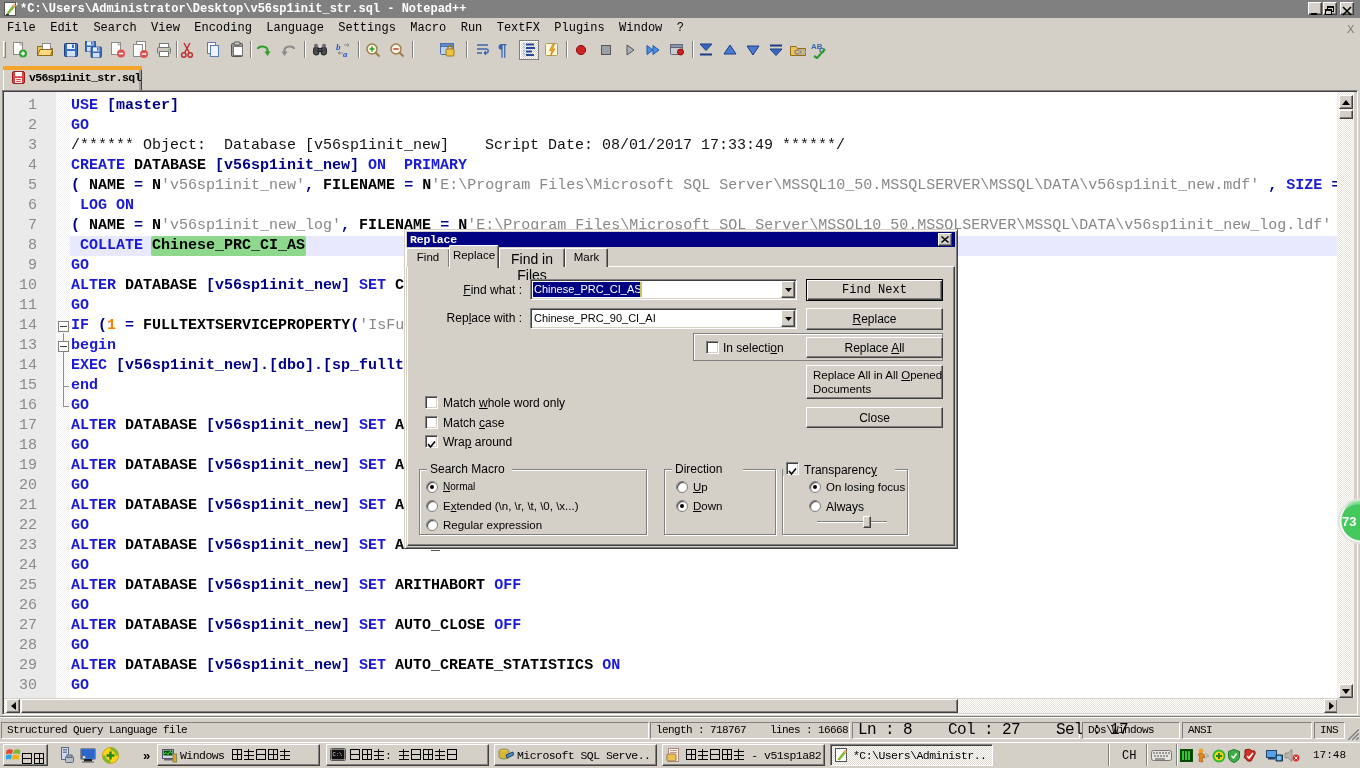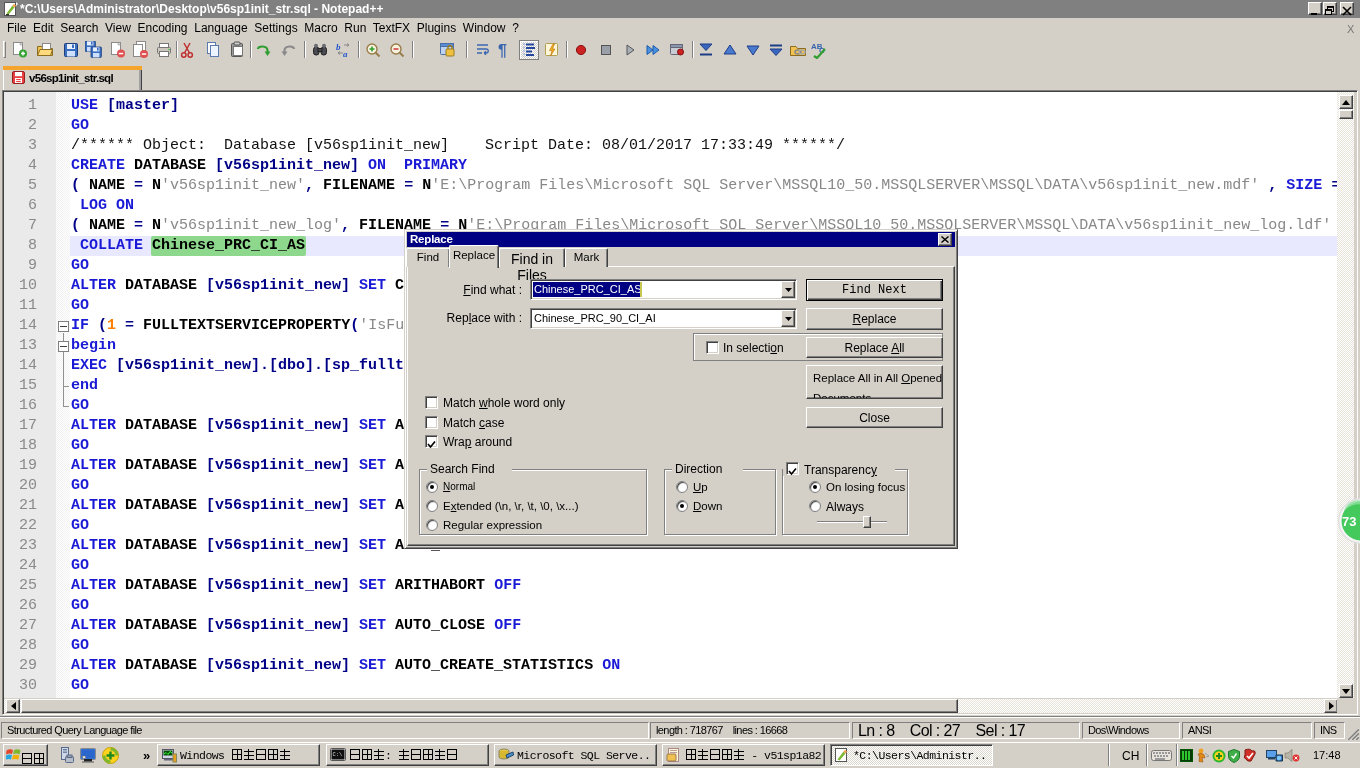--- a/index.html
+++ b/index.html
@@ -1,17 +1,17 @@
 <!DOCTYPE html>
 <html><head><meta charset="utf-8"><style>
 *{margin:0;padding:0;box-sizing:border-box}
 html,body{width:1360px;height:768px;overflow:hidden}
 body{font-family:"Liberation Sans",sans-serif;background:#d4d0c8;position:relative}
 .abs{position:absolute}
-.mono{font-family:Liberation Sans, sans-serif}
+.mono{font-family:Liberation Mono, monospace}
 
 .raised{border-top:1px solid #ffffff;border-left:1px solid #ffffff;border-right:1px solid #404040;border-bottom:1px solid #404040;box-shadow:inset -1px -1px 0 #808080}
 .panel{border-top:1px solid #808080;border-left:1px solid #808080;border-right:1px solid #ffffff;border-bottom:1px solid #ffffff}
 
 .row{position:absolute;height:20px;line-height:20px;white-space:pre;font-family:"Liberation Mono",monospace;font-size:15px;font-weight:bold;color:#000}
 .ln{position:absolute;height:20px;line-height:20px;text-align:right;font-family:"Liberation Mono",monospace;font-size:15px;color:#8a8a8a}
 .k{color:#1a1ad6}.n{color:#000087}.s{color:#888;font-weight:normal}.c{color:#111;font-weight:normal}.o{color:#ff8000}
 
 .cj{display:inline-block;width:10px;height:11px;margin:0 1px;vertical-align:-1px;
 background:linear-gradient(#000,#000) 0 0/10px 1px no-repeat,linear-gradient(#000,#000) 0 5px/10px 1px no-repeat,linear-gradient(#000,#000) 0 10px/10px 1px no-repeat,linear-gradient(#000,#000) 0 0/1px 11px no-repeat,linear-gradient(#000,#000) 9px 0/1px 11px no-repeat}
@@ -509,34 +509,34 @@
   </div>
 <div class="abs raised" style="left:806px;top:308px;width:137px;height:22px;background:#d4d0c8;font-size:12px;display:flex;align-items:center;justify-content:center;">
     <span style="white-space:pre"><u>R</u>eplace</span>
   </div>
 <div class="abs " style="left:693px;top:333px;width:250px;height:28px;border:1px solid #808080;box-shadow:inset 1px 1px 0 #fff"></div>
 <div class="abs raised" style="left:806px;top:337px;width:137px;height:21px;background:#d4d0c8;font-size:12px;display:flex;align-items:center;justify-content:center;">
     <span style="white-space:pre">Replace <u>A</u>ll</span>
   </div>
 <div class="abs cb" style="left:706px;top:341px;width:13px;height:13px;"></div>
 <div class="abs " style="left:723px;top:341px;width:80px;height:14px;font-size:12px">In selecti<u>o</u>n</div>
-<div class="abs raised" style="left:806px;top:365px;width:137px;height:34px;background:#d4d0c8;font-size:11.5px;text-align:left;padding:2px 0 0 6px;line-height:20px;white-space:nowrap;overflow:hidden">Replace All in All <u>O</u>pened<br>Documents</div>
+<div class="abs raised" style="left:806px;top:365px;width:137px;height:34px;background:#d4d0c8;font-size:11.5px;text-align:left;padding:2px 0 0 6px;line-height:14px;white-space:nowrap;overflow:hidden">Replace All in All <u>O</u>pened<br>Documents</div>
 <div class="abs raised" style="left:806px;top:407px;width:137px;height:21px;background:#d4d0c8;font-size:12px;display:flex;align-items:center;justify-content:center;">
     <span style="white-space:pre">Close</span>
   </div>
 <div class="abs cb" style="left:425px;top:396px;width:13px;height:13px;"></div>
 <div class="abs " style="left:443px;top:396px;width:200px;height:14px;font-size:12px">Match <u>w</u>hole word only</div>
 <div class="abs cb" style="left:425px;top:416px;width:13px;height:13px;"></div>
 <div class="abs " style="left:443px;top:416px;width:200px;height:14px;font-size:12px">Match <u>c</u>ase</div>
 <div class="abs cb" style="left:425px;top:435px;width:13px;height:13px;"><svg width="11" height="11">
       <path d="M2 5 L4.5 8 L9 2.5" stroke="#000" stroke-width="1.6" fill="none"></path>
     </svg></div>
 <div class="abs " style="left:443px;top:435px;width:200px;height:14px;font-size:12px">Wra<u>p</u> around</div>
 <div class="abs " style="left:419px;top:469px;width:228px;height:66px;border:1px solid #808080;box-shadow:1px 1px 0 #fff,inset 1px 1px 0 #fff"></div>
-<div class="abs " style="left:427px;top:462px;width:85px;height:14px;background:#d4d0c8;font-size:12px;padding:0 3px;white-space:pre">Search Find</div>
+<div class="abs " style="left:427px;top:462px;width:85px;height:14px;background:#d4d0c8;font-size:12px;padding:0 3px;white-space:pre">Search Macro</div>
 <div class="abs rb" style="left:426px;top:481px;width:12px;height:12px;"></div>
 <div class="abs " style="left:430px;top:485px;width:4px;height:4px;background:#000;border-radius:50%"></div>
 <div class="abs " style="left:443px;top:481px;width:210px;height:14px;font-size:10px;white-space:pre"><u>N</u>ormal</div>
 <div class="abs rb" style="left:426px;top:500px;width:12px;height:12px;"></div>
 <div class="abs " style="left:443px;top:500px;width:210px;height:14px;font-size:11.5px;white-space:pre">E<u>x</u>tended (\n, \r, \t, \0, \x...)</div>
 <div class="abs rb" style="left:426px;top:519px;width:12px;height:12px;"></div>
 <div class="abs " style="left:443px;top:519px;width:210px;height:14px;font-size:11.5px;white-space:pre">Re<u>g</u>ular expression</div>
 <div class="abs " style="left:664px;top:469px;width:112px;height:66px;border:1px solid #808080;box-shadow:1px 1px 0 #fff,inset 1px 1px 0 #fff"></div>
 <div class="abs " style="left:672px;top:462px;width:71px;height:14px;background:#d4d0c8;font-size:12px;padding:0 3px;white-space:pre">Direction</div>
 <div class="abs rb" style="left:676px;top:481px;width:12px;height:12px;"></div>

